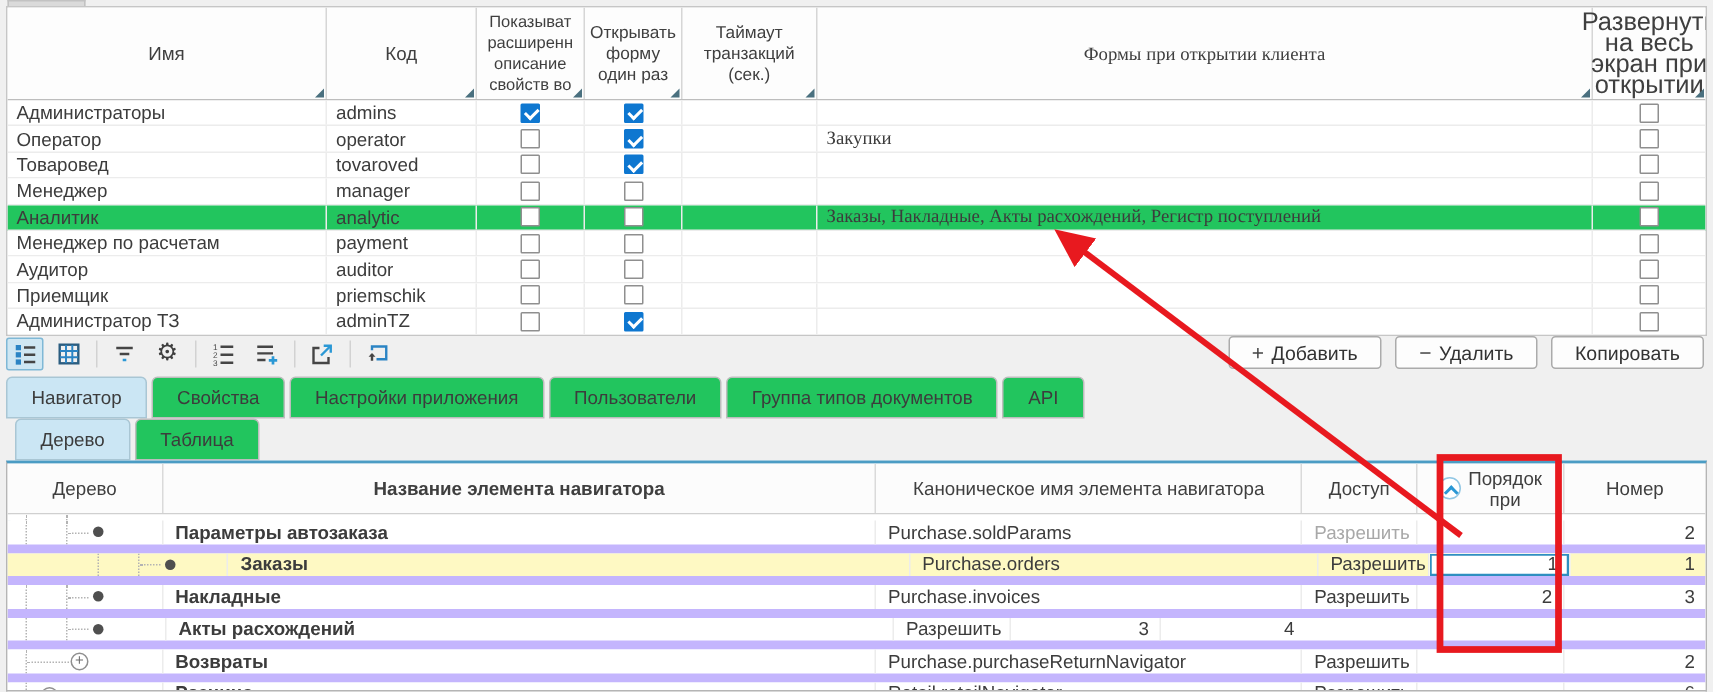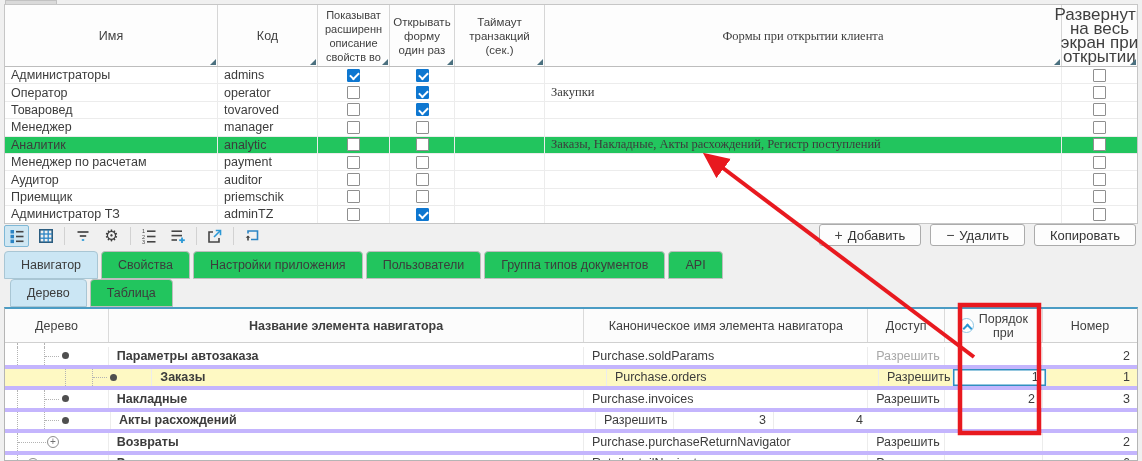--- a/index.html
+++ b/index.html
@@ -59,21 +59,21 @@
   .bhead { display:flex; height:34px; background:#fcfcfc; border-bottom:1px solid #d0d0d0; }
   .bhcell { display:flex; align-items:center; justify-content:center; text-align:center;
     border-right:1px solid #dadada; color:#3f3f3f; white-space:pre-line; line-height:14px; gap:5px; }
   .b0 { width:106px; } .b1 { width:485px;font-weight:bold; } .b2 { width:290px; } .b3 { width:78px; }
   .b4 { width:100px; } .b5 { width:96px; border-right:none; }
   .sort-circle { position:relative; width:15px; height:15px; border:1px solid #92c7e4;
     border-radius:50%; background:#fff; flex:0 0 auto; }
   .sort-circle::after { content:''; position:absolute; left:4px; top:5.5px; width:5px; height:5px;
     border-top:2px solid #2b98d5; border-left:2px solid #2b98d5; transform:rotate(45deg); }
   .strip-row { position:relative; height:4px; background:#fff; }
-  .brow { position:relative; display:flex; height:21.5px; border-bottom:4px solid #c4b5fd; background:#fff; }
+  .brow { position:relative; display:flex; height:21.5px; border-bottom:6px solid #c4b5fd; background:#fff; }
   .brow.hl { background:#fef9c3;padding-left:48px; }
   .bcell { border-right:1px solid #ececec; display:flex; align-items:center; padding-left:8px;
     overflow:hidden; white-space:nowrap; }
   .bcell.right { justify-content:flex-end; padding-right:7px; padding-left:0; }
   .bcell.b5 { border-right:none; }
   .muted { color:#a8a8a8; }
   .order-focus { box-shadow:inset 0 0 0 1.5px #2f8fc0; background:#fff; }
   
   .tree { position:relative; padding-left:0; }
   .guide { position:absolute; top:0; bottom:0; width:0; border-left:1px dotted #b3b3b3; }

